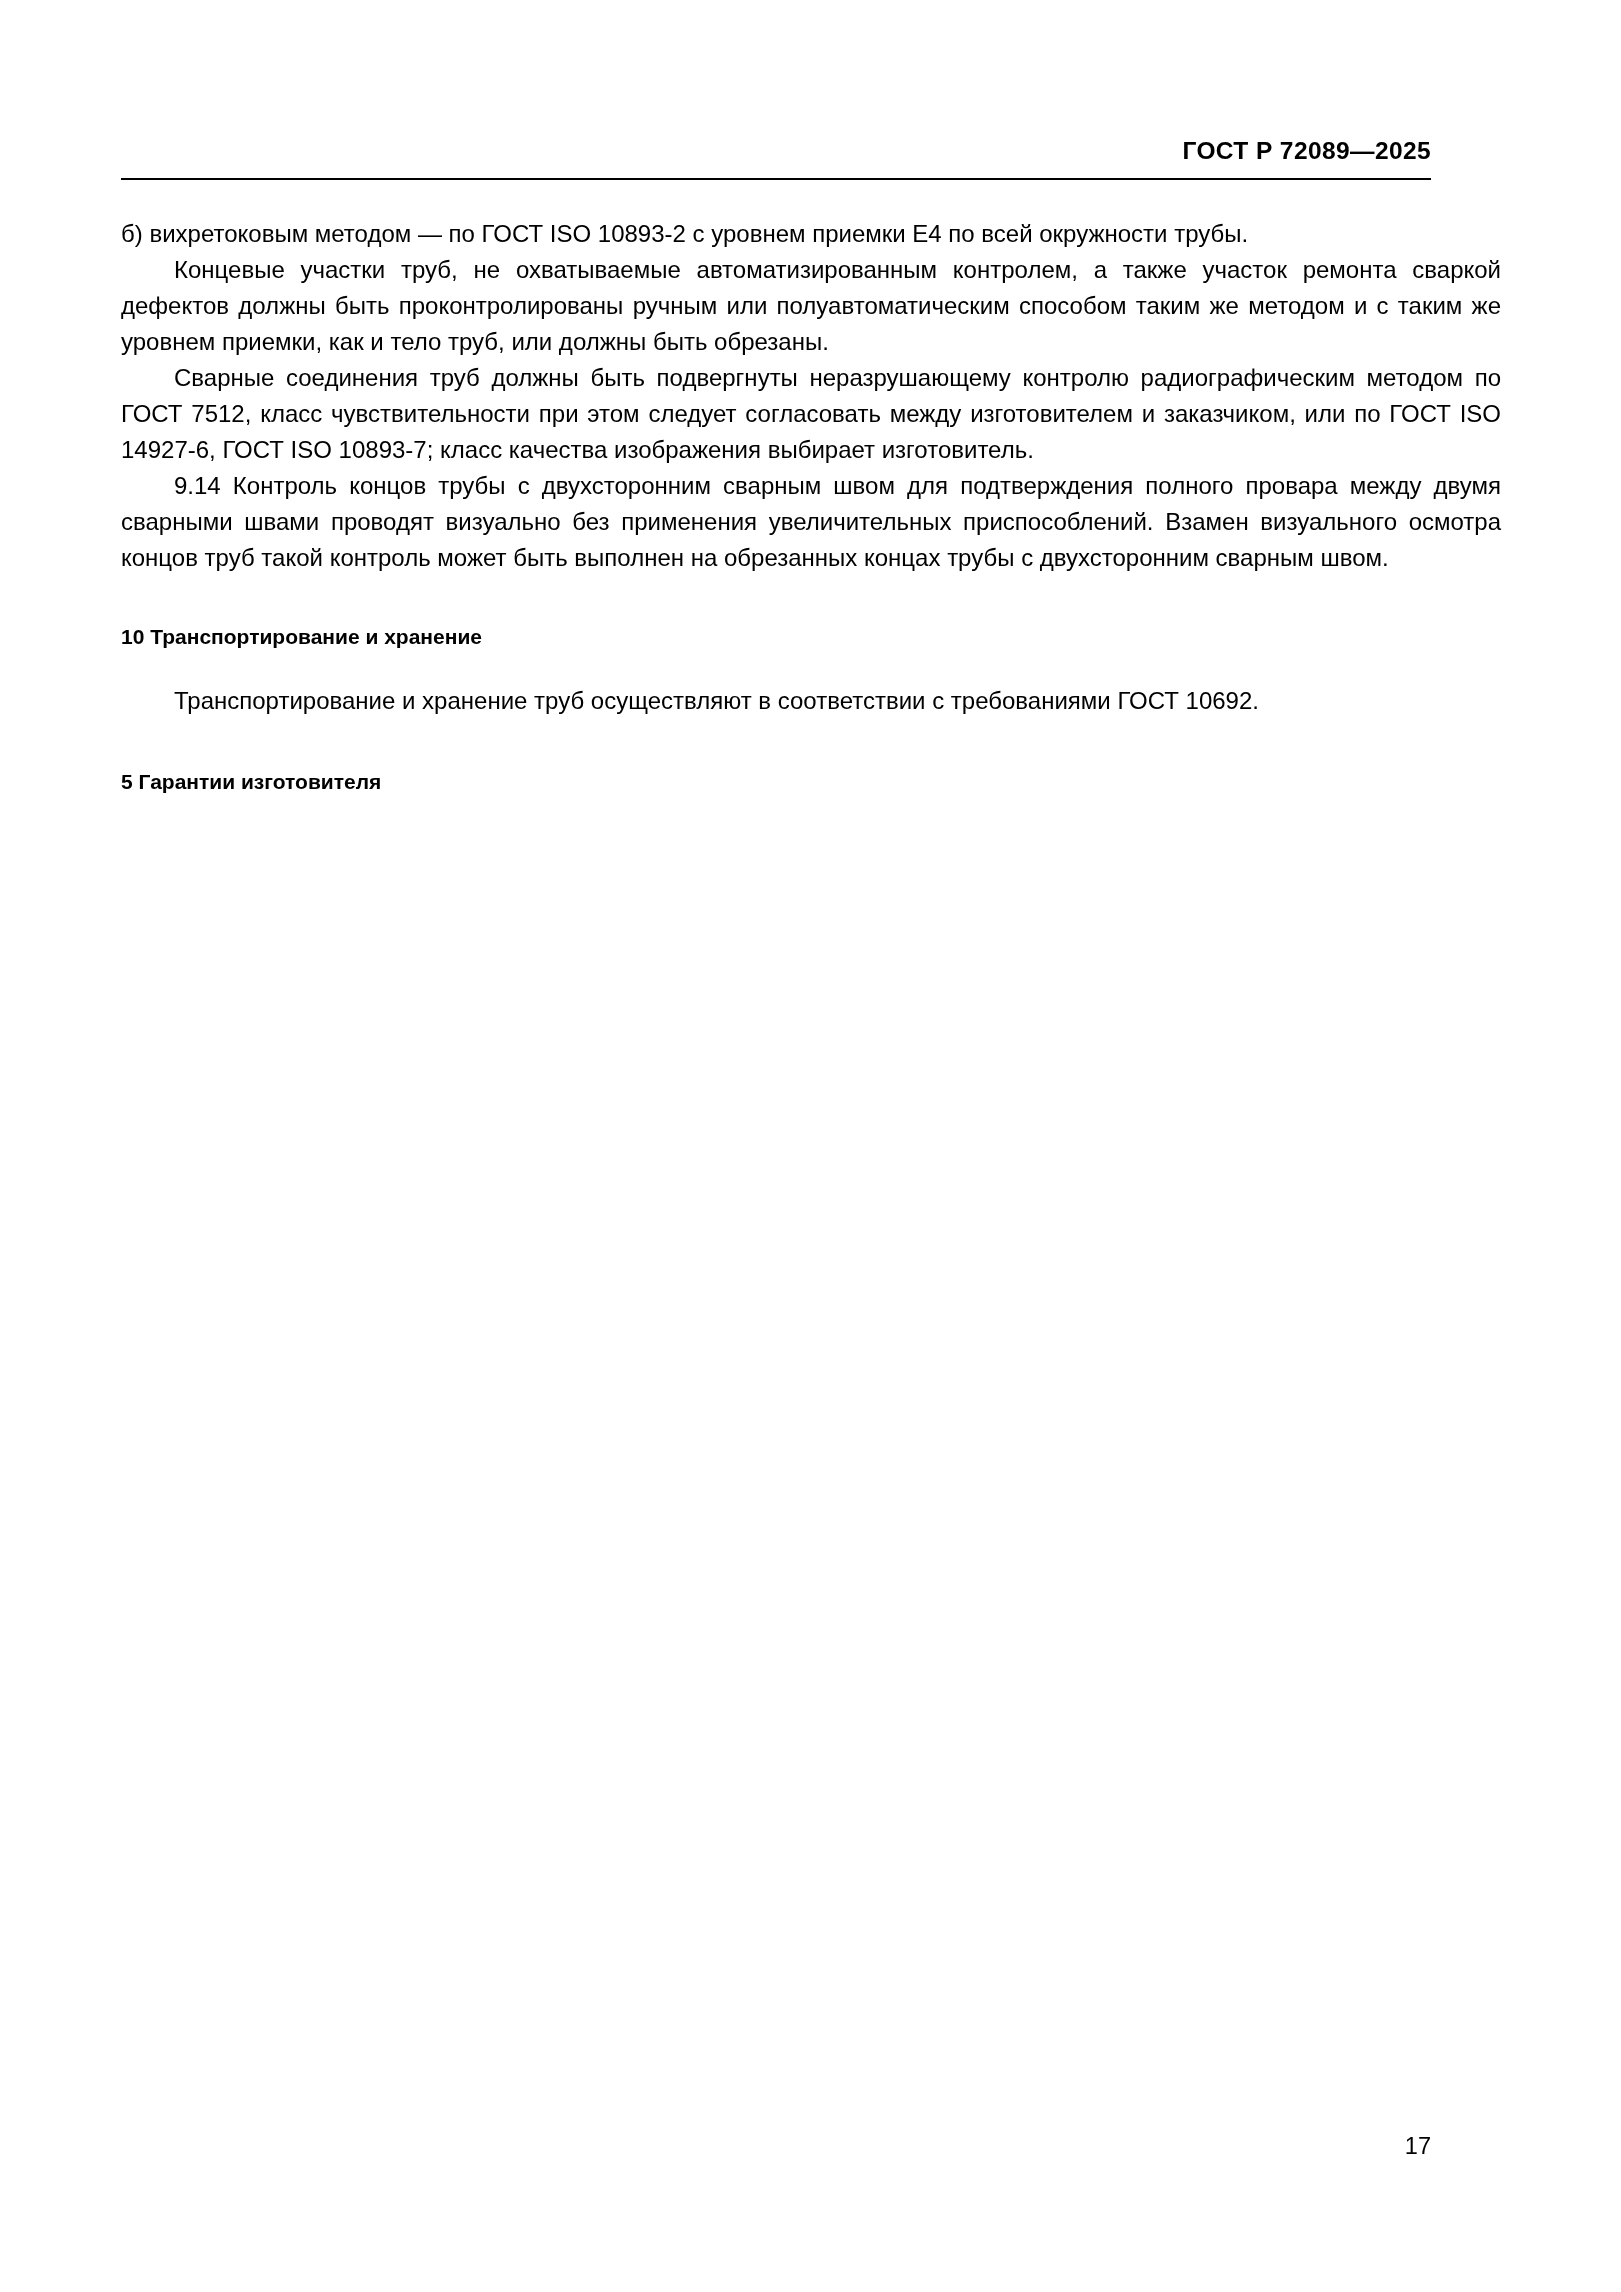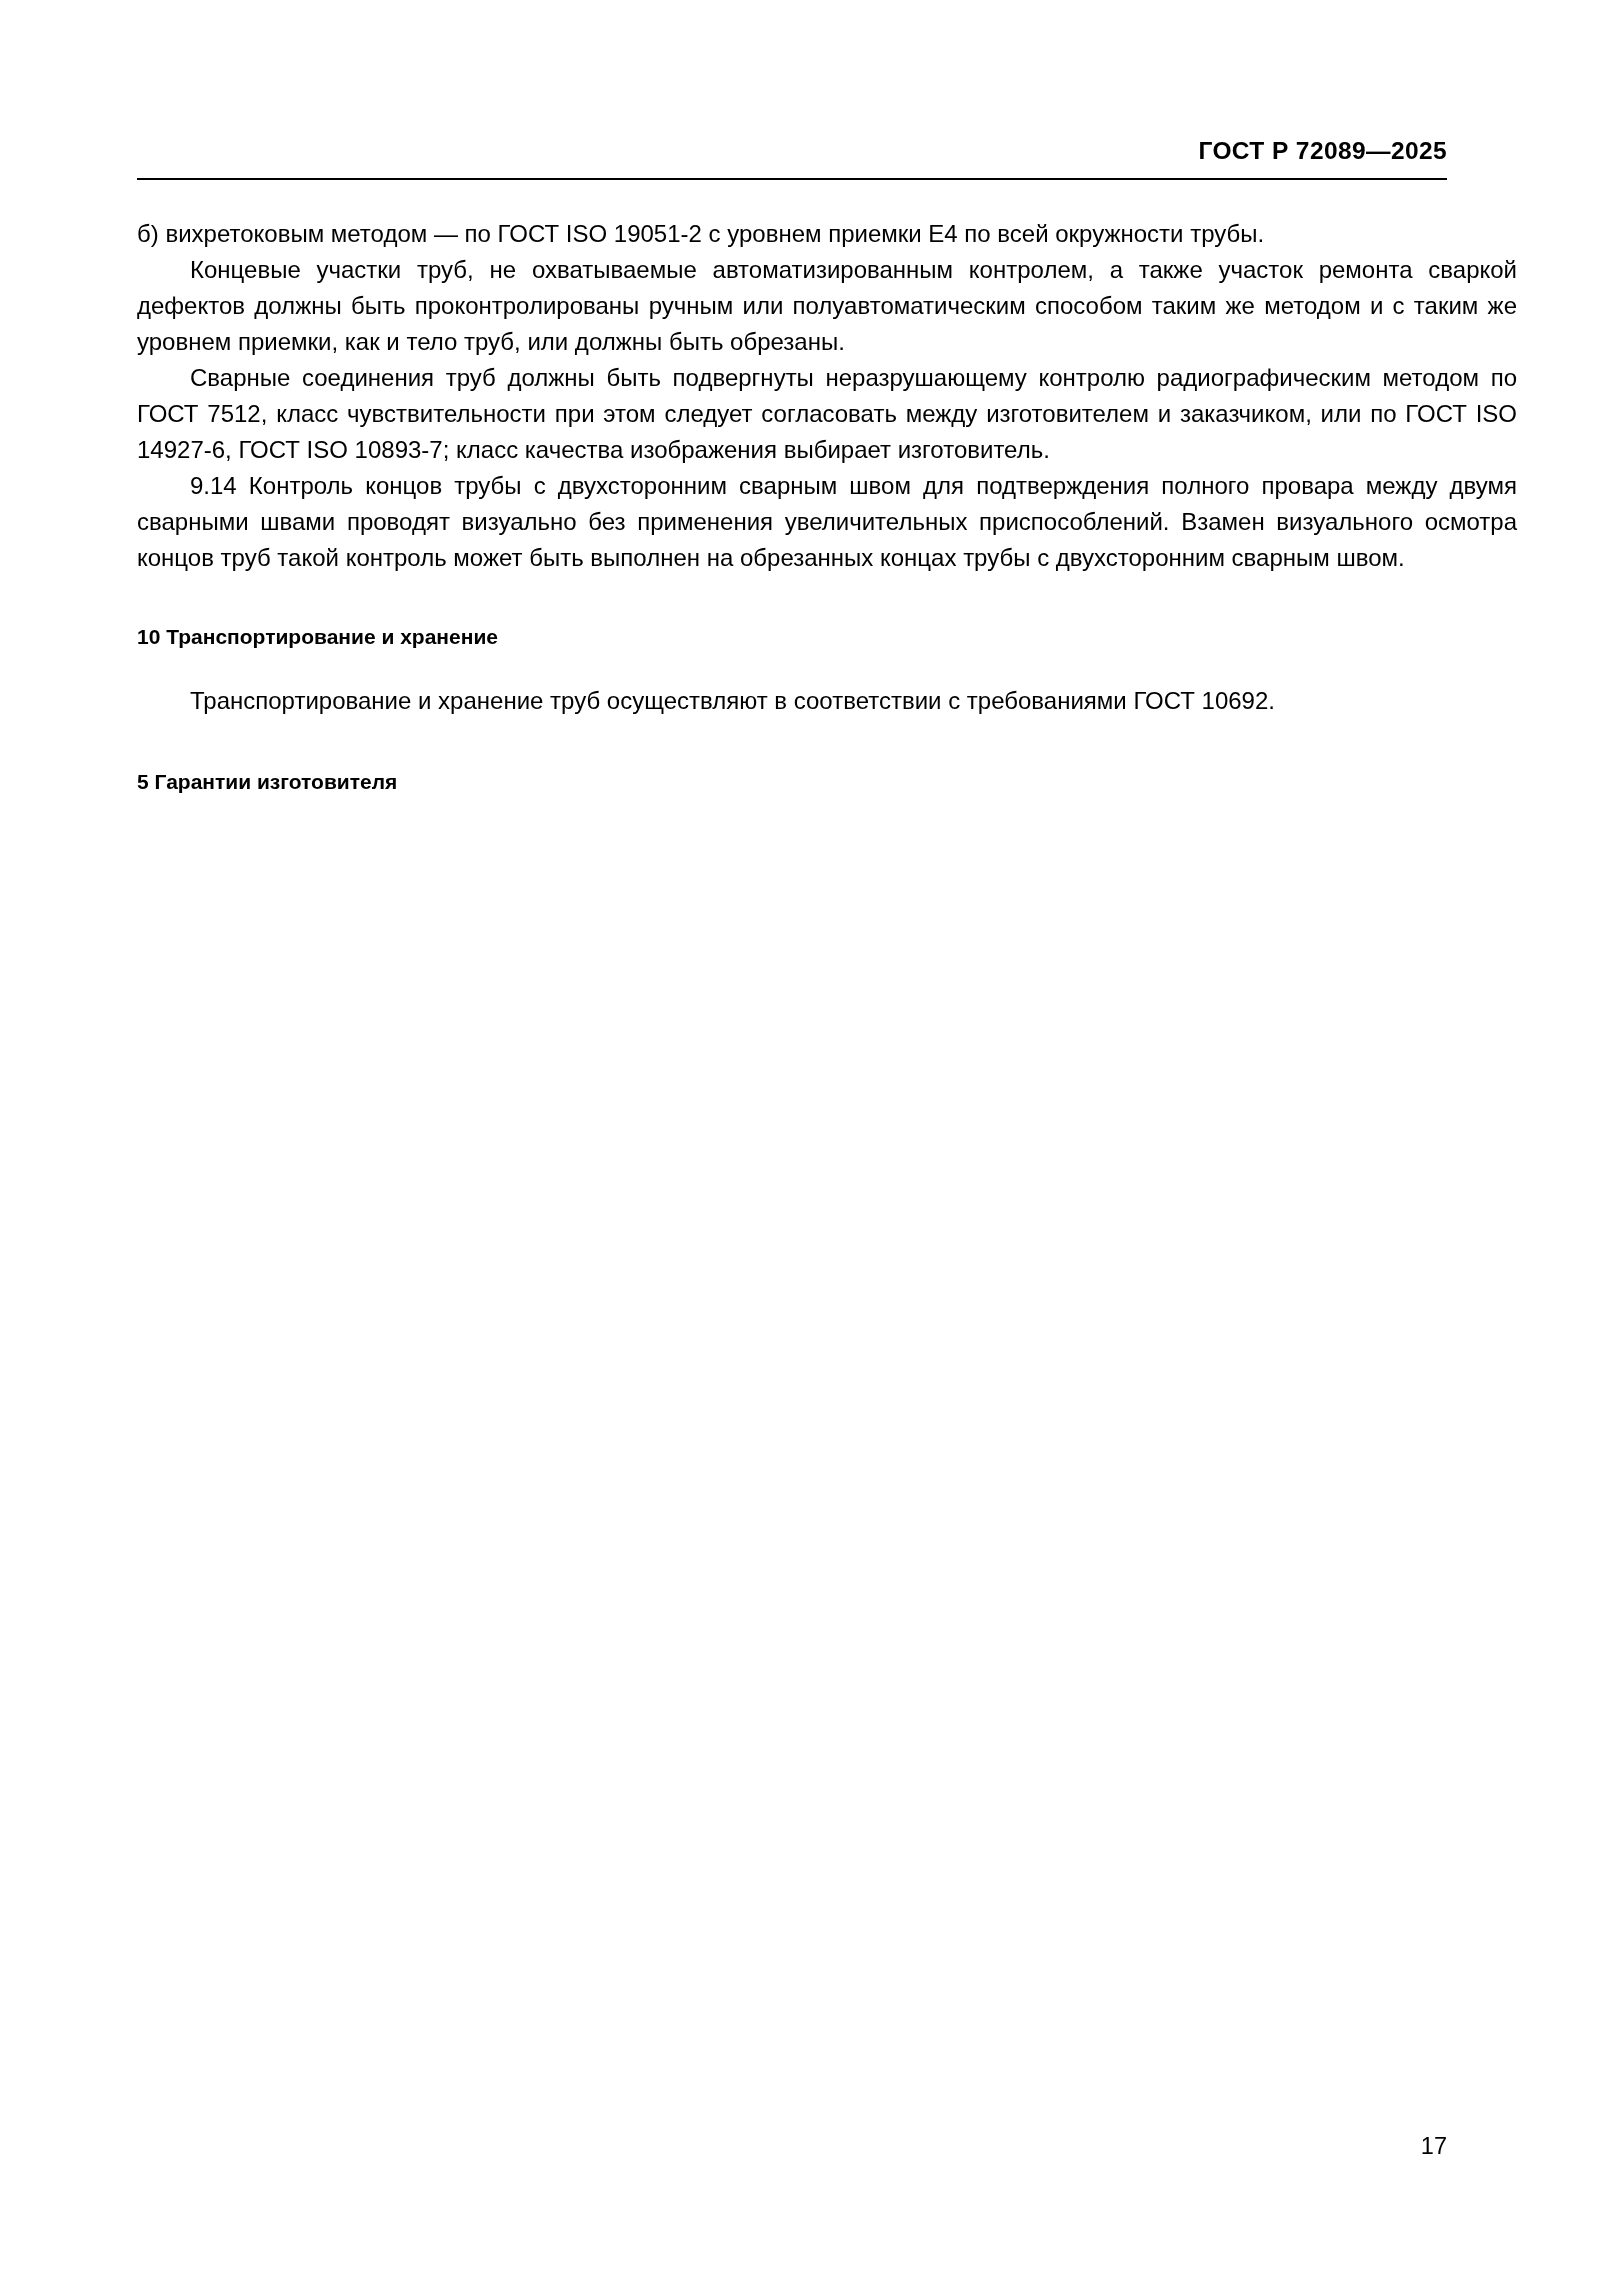--- a/index.html
+++ b/index.html
@@ -14,21 +14,20 @@
     color: #000000;
     position: relative;
     overflow: hidden;
   }
   .page {
     position: relative;
     width: 1552px;
     height: 2293px;
     box-sizing: border-box;
     padding: 8px;
-    margin-left: 16px;
   }
   .header {
     position: absolute;
     top: 137px;
     right: 121px;
     font-size: 24.5px;
     font-weight: bold;
     letter-spacing: 0.4px;
     white-space: nowrap;
   }
@@ -80,21 +79,21 @@
 <body>
 
 <div class="page">
 
   <div class="header">ГОСТ Р 72089—2025</div>
 
   <div class="header-rule"></div>
 
   <div class="content">
 
-    <p class="body no-indent">б)  вихретоковым методом — по ГОСТ ISO 19051-2 с уровнем приемки Е4 по всей окружности трубы.</p>
+    <p class="body no-indent">б)  вихретоковым методом — по ГОСТ ISO 10893-2 с уровнем приемки Е4 по всей окружности трубы.</p>
 
     <p class="body">Концевые участки труб, не охватываемые автоматизированным контролем, а также участок ремонта сваркой дефектов должны быть проконтролированы ручным или полуавтоматическим способом таким же методом и с таким же уровнем приемки, как и тело труб, или должны быть обрезаны.</p>
 
     <p class="body">Сварные соединения труб должны быть подвергнуты неразрушающему контролю радиографическим методом по ГОСТ 7512, класс чувствительности при этом следует согласовать между изготовителем и заказчиком, или по ГОСТ ISO 14927-6, ГОСТ ISO 10893-7; класс качества изображения выбирает изготовитель.</p>
 
 
     <p class="body">9.14  Контроль концов трубы с двухсторонним сварным швом для подтверждения полного провара между двумя сварными швами проводят визуально без применения увеличительных приспособлений. Взамен визуального осмотра концов труб такой контроль может быть выполнен на обрезанных концах трубы с двухсторонним сварным швом.</p>
 
     <div class="sp-40"></div>
 

